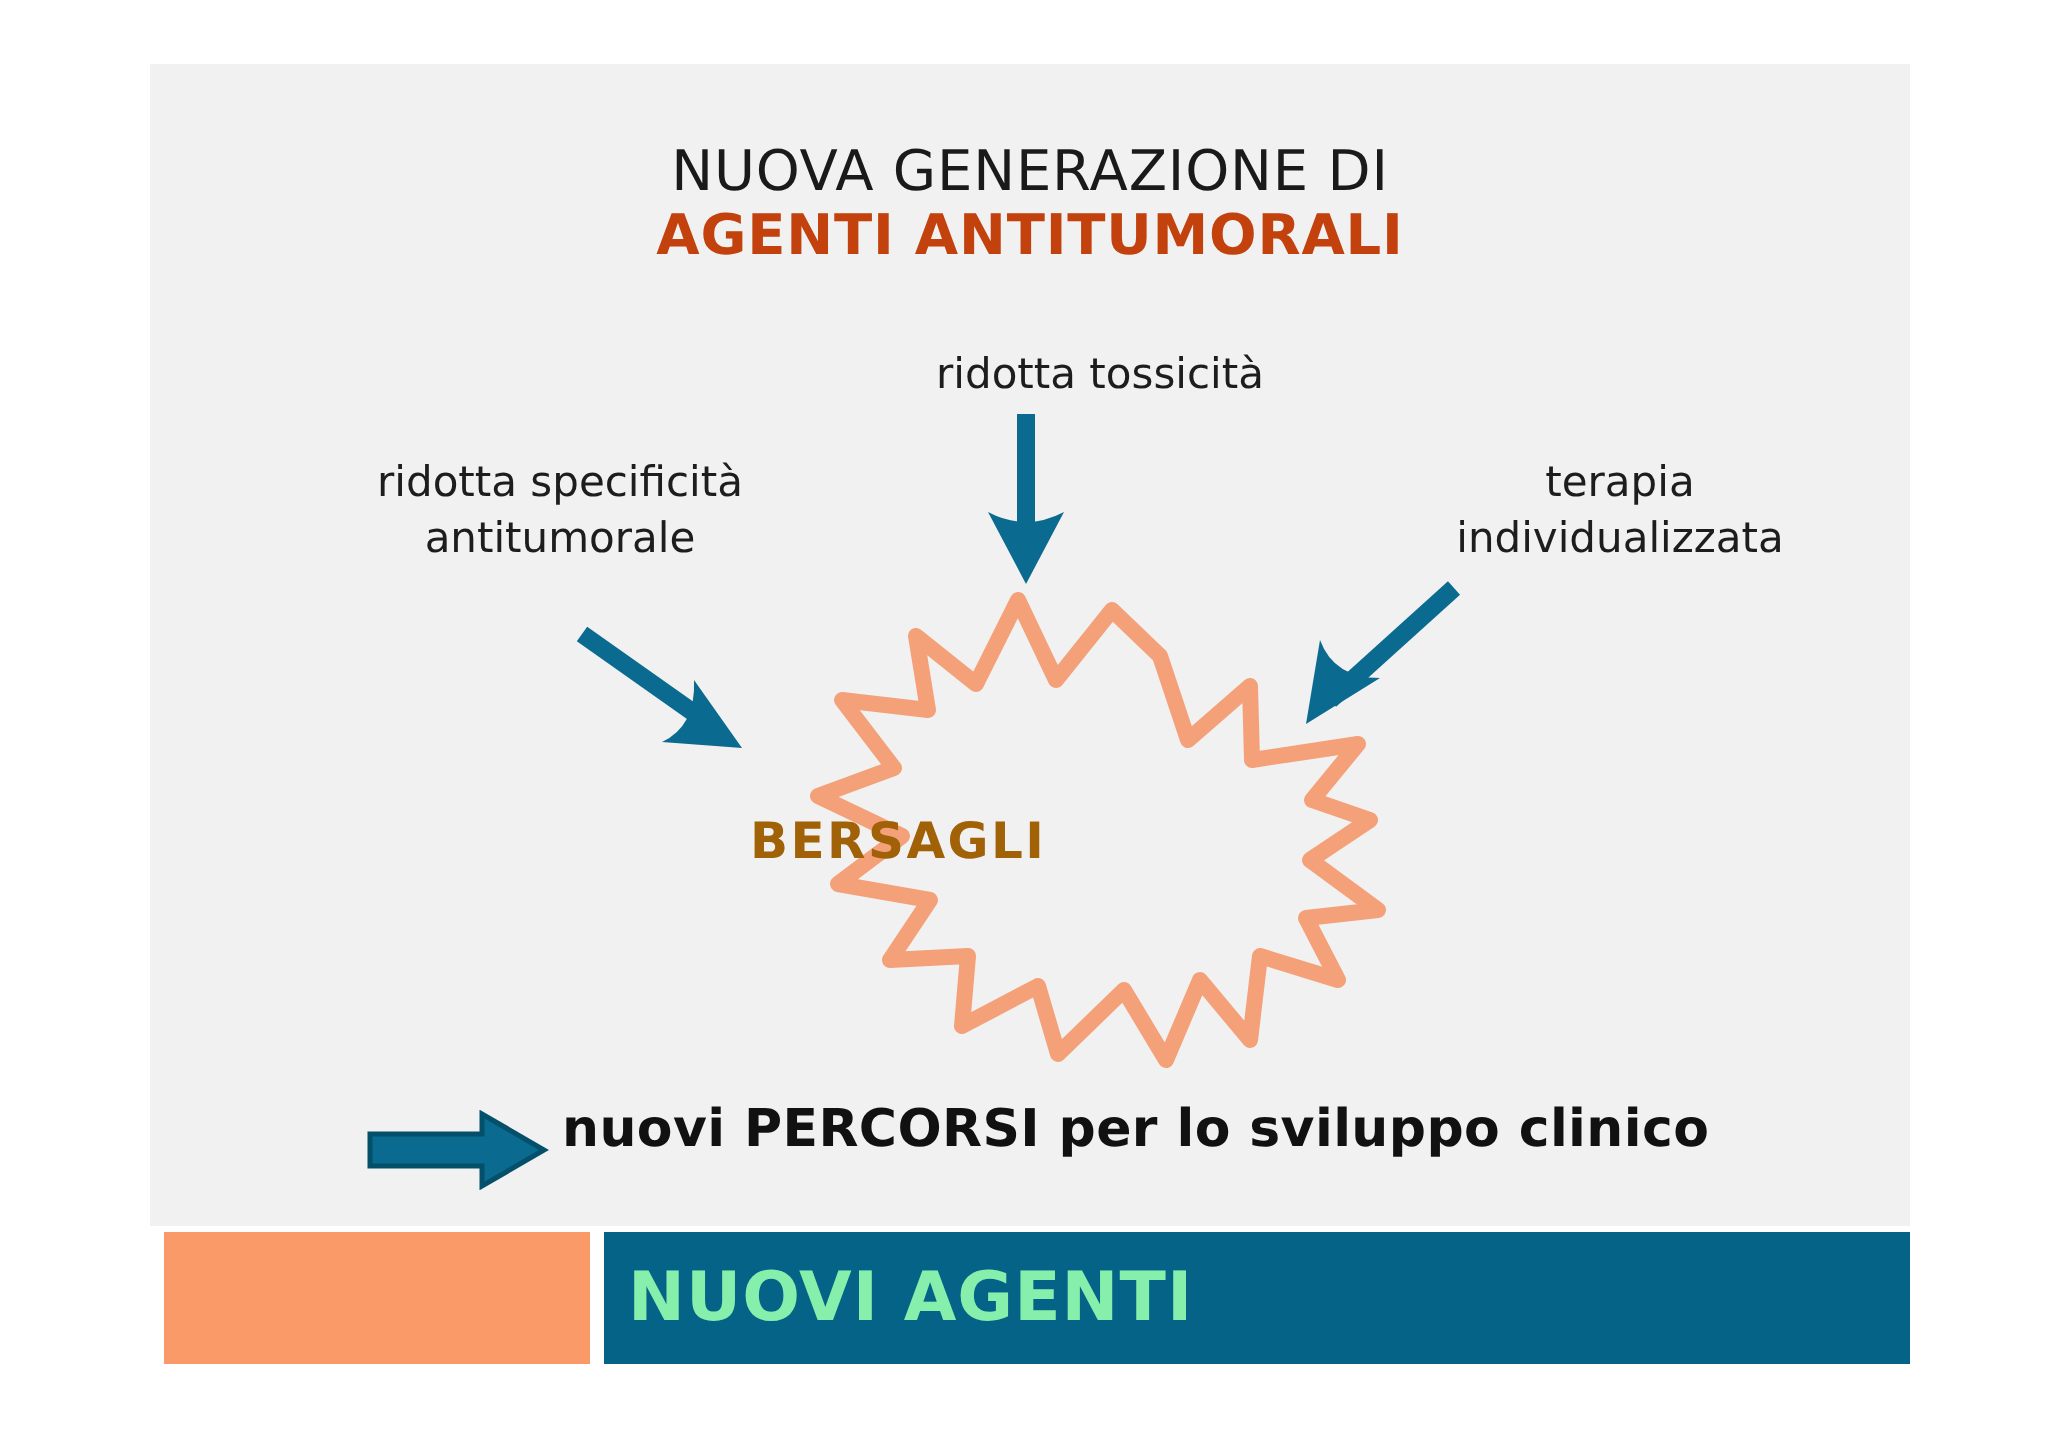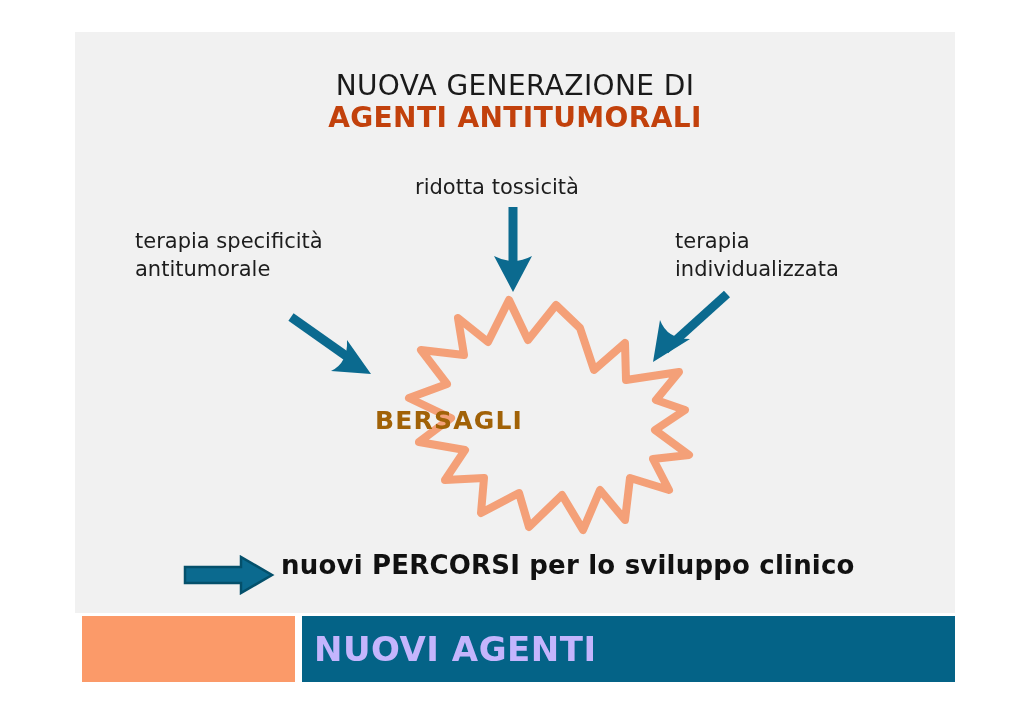--- a/index.html
+++ b/index.html
@@ -56,21 +56,21 @@
     letter-spacing: 0.4px;
   }
 
   
   .label {
     position: absolute;
     font-size: 21px;
     font-weight: 400;
     color: #1d1d1d;
     line-height: 1.33;
-    text-align: left;
+    text-align: center;
     white-space: pre-line;
   }
   #label-toxicity {
     left: 340px;
     top: 142px;
     width: 270px;
   }
   #label-specificity {
     left: 60px;
     top: 196px;
@@ -149,39 +149,39 @@
     background: #046387;
   }
   #footer-title {
     position: absolute;
     left: 12px;
     top: 0;
     height: 66px;
     line-height: 66px;
     font-size: 34px;
     font-weight: bold;
-    color: #c4b5fd;
+    color: #86efac;
     letter-spacing: 0.5px;
   }
 </style>
 </head>
 <body>
 
 <div id="slide">
 
   <div id="content-panel">
 
     <div id="title-block">
       <span id="title-line1">NUOVA GENERAZIONE DI</span>
       <span id="title-line2">AGENTI ANTITUMORALI</span>
     </div>
 
     <div class="label" id="label-toxicity">ridotta tossicità</div>
 
-    <div class="label" id="label-specificity">terapia specificità
+    <div class="label" id="label-specificity">ridotta specificità
 antitumorale</div>
 
     <div class="label" id="label-therapy">terapia
 individualizzata</div>
 
     <svg id="graphics" viewBox="0 0 880 581">
 
       <g>
         <path d="M438,175 L438,238" stroke="#0b6a8f" stroke-width="9" fill="none" stroke-linecap="butt"></path>
         <path d="M438,260 L419,224 Q438,234 457,224 Z" fill="#0b6a8f"></path>

